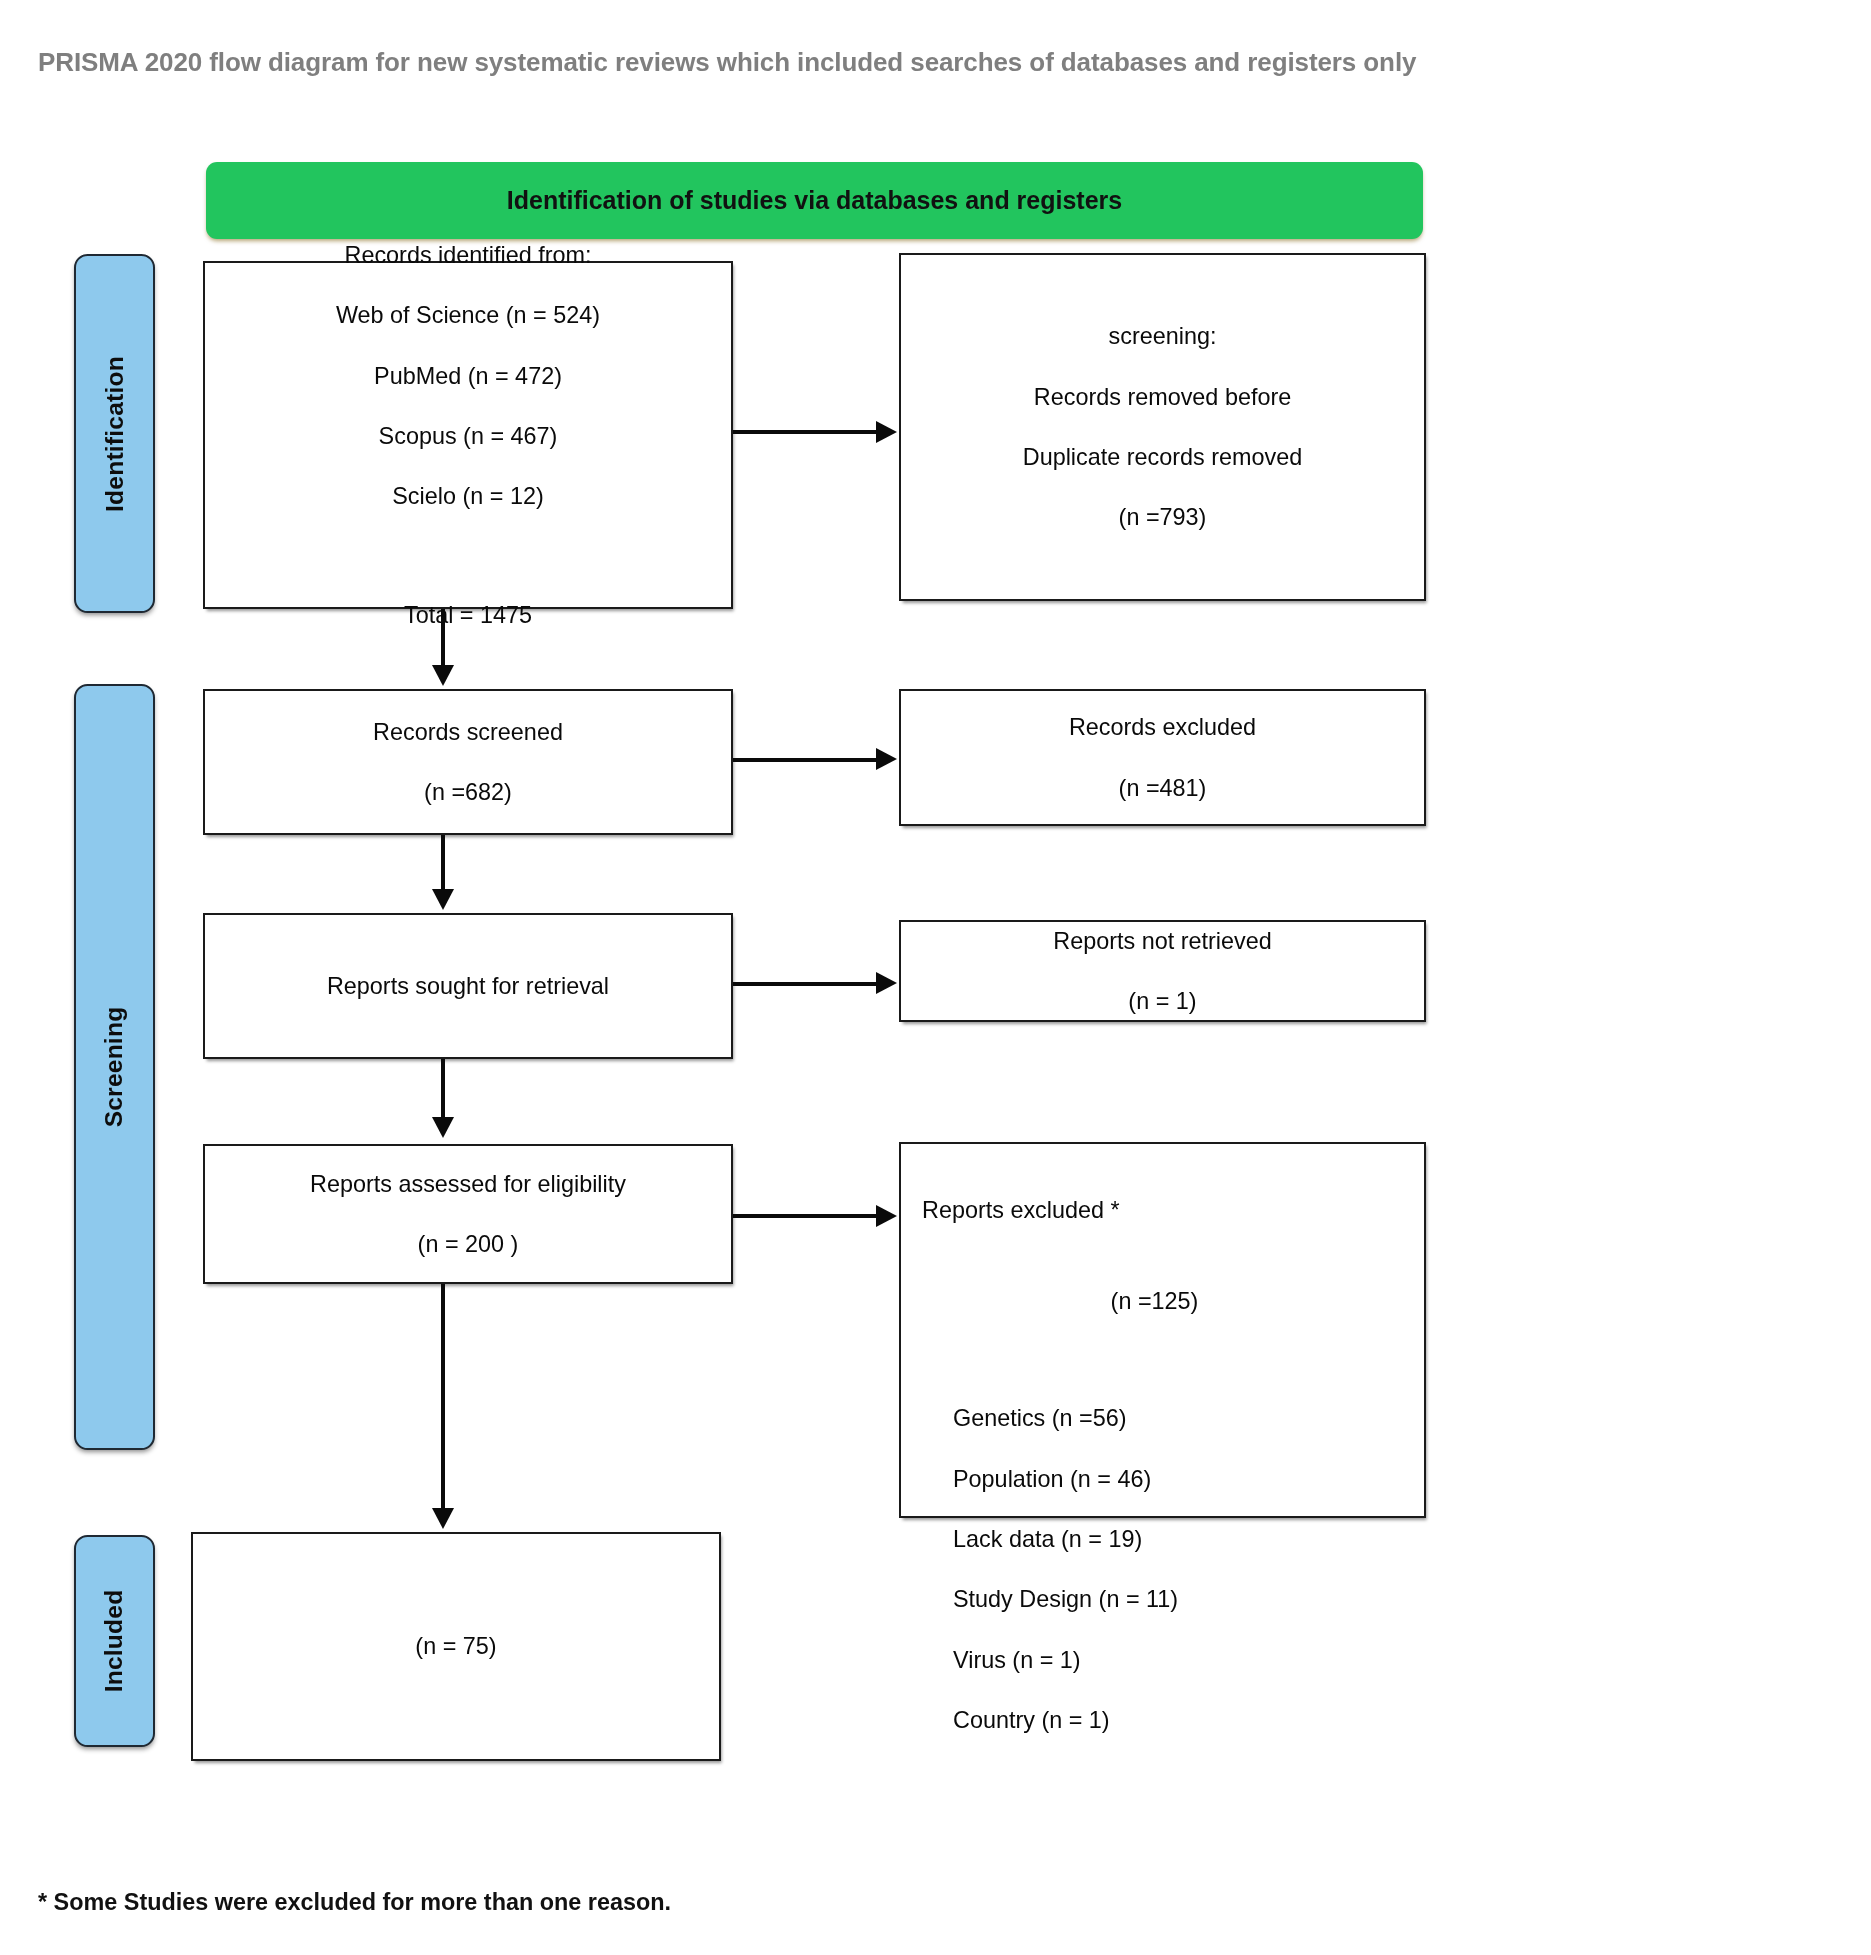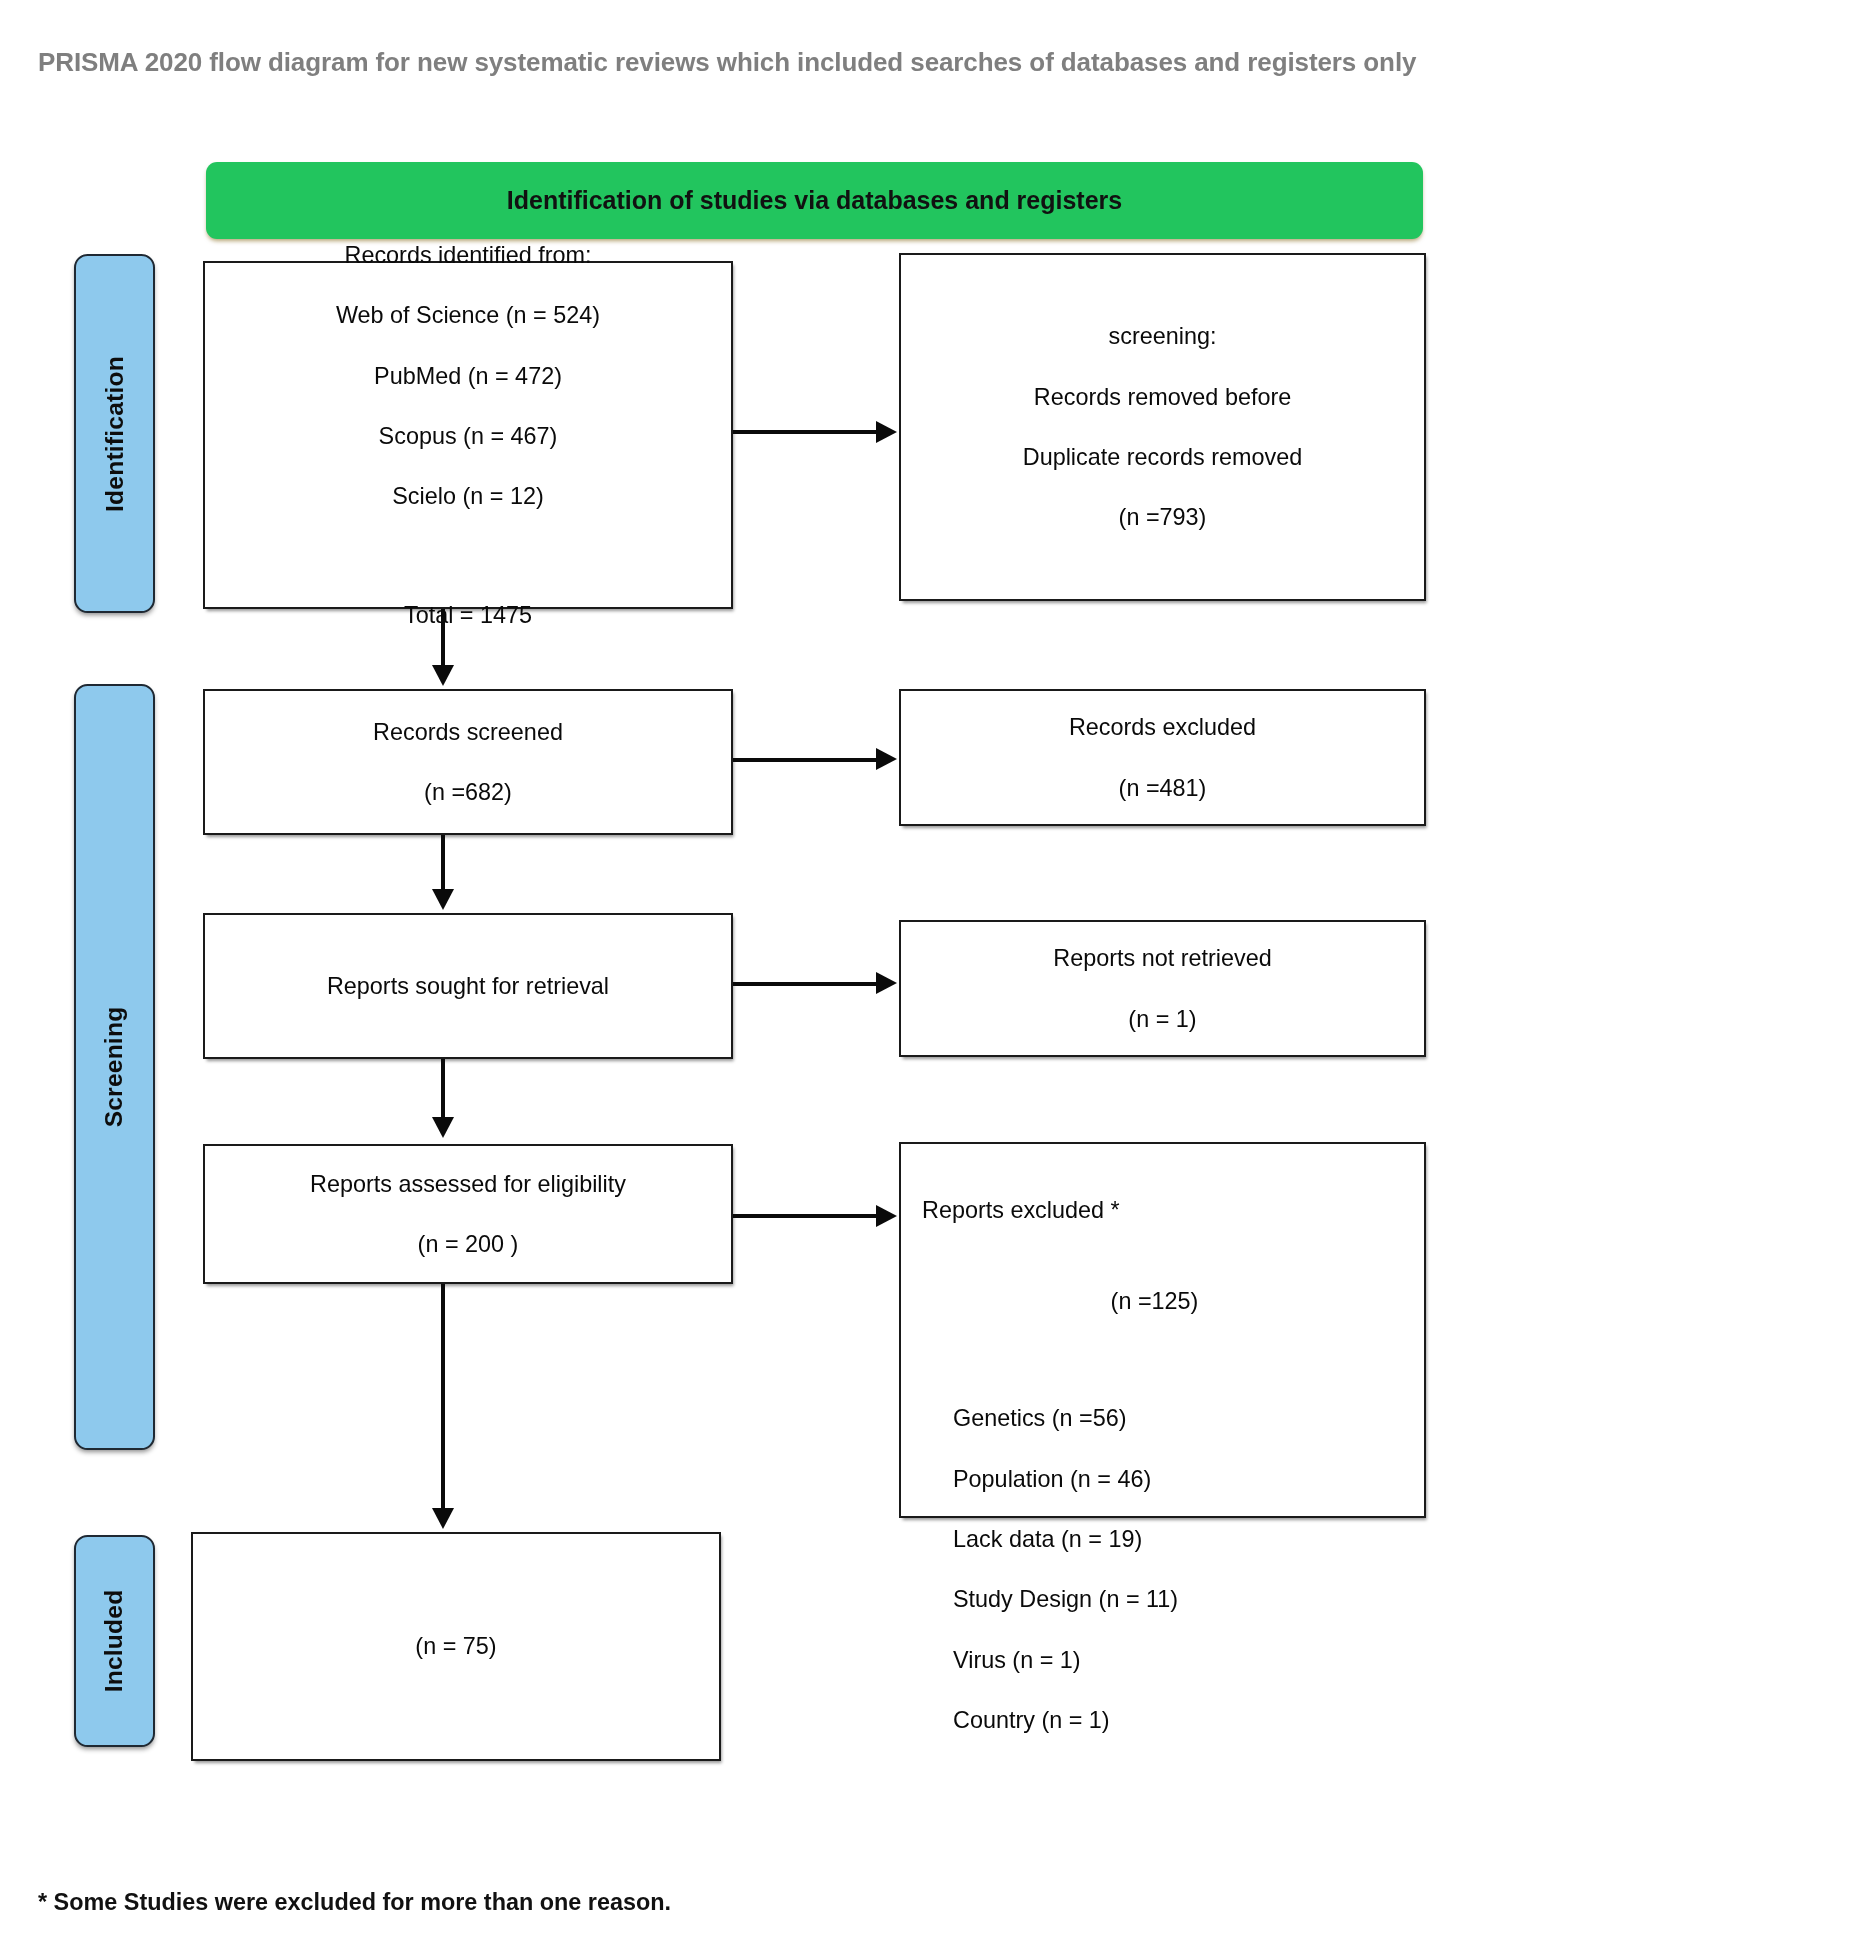--- a/index.html
+++ b/index.html
@@ -95,21 +95,21 @@
   .flow-box .box-text.left-align { text-align: left; padding-left: 21px; }
   .flow-box .box-text.indent     { text-align: left; padding-left: 52px; }
   .flow-box .spacer-line { height: 28px; }
 
   
   #box-records-identified   { left: 203px;  top: 261px;  width: 530px; height: 348px; }
   #box-records-removed      { left: 899px; top: 253px;  width: 527px; height: 348px; }
   #box-records-screened     { left: 203px;  top: 689px; width: 530px; height: 146px; }
   #box-records-excluded     { left: 899px; top: 689px; width: 527px; height: 137px; }
   #box-reports-sought       { left: 203px;  top: 913px; width: 530px; height: 146px; }
-  #box-reports-not-retrieved{ left: 899px; top: 920px; width: 527px; height: 137px; }
+  #box-reports-not-retrieved{ left: 899px; top: 920px; width: 527px; height: 102px; }
   #box-reports-assessed     { left: 203px;  top: 1144px; width: 530px; height: 140px; }
   #box-reports-excluded     { left: 899px; top: 1142px; width: 527px; height: 376px;
                               justify-content: space-between; padding-top: 21px; }
   #box-studies-included     { left: 191px;  top: 1532px; width: 530px; height: 229px; }
 
   
   .line { display: block; }
 
   
   .conn { position: absolute; background: #0a0a0a; }

